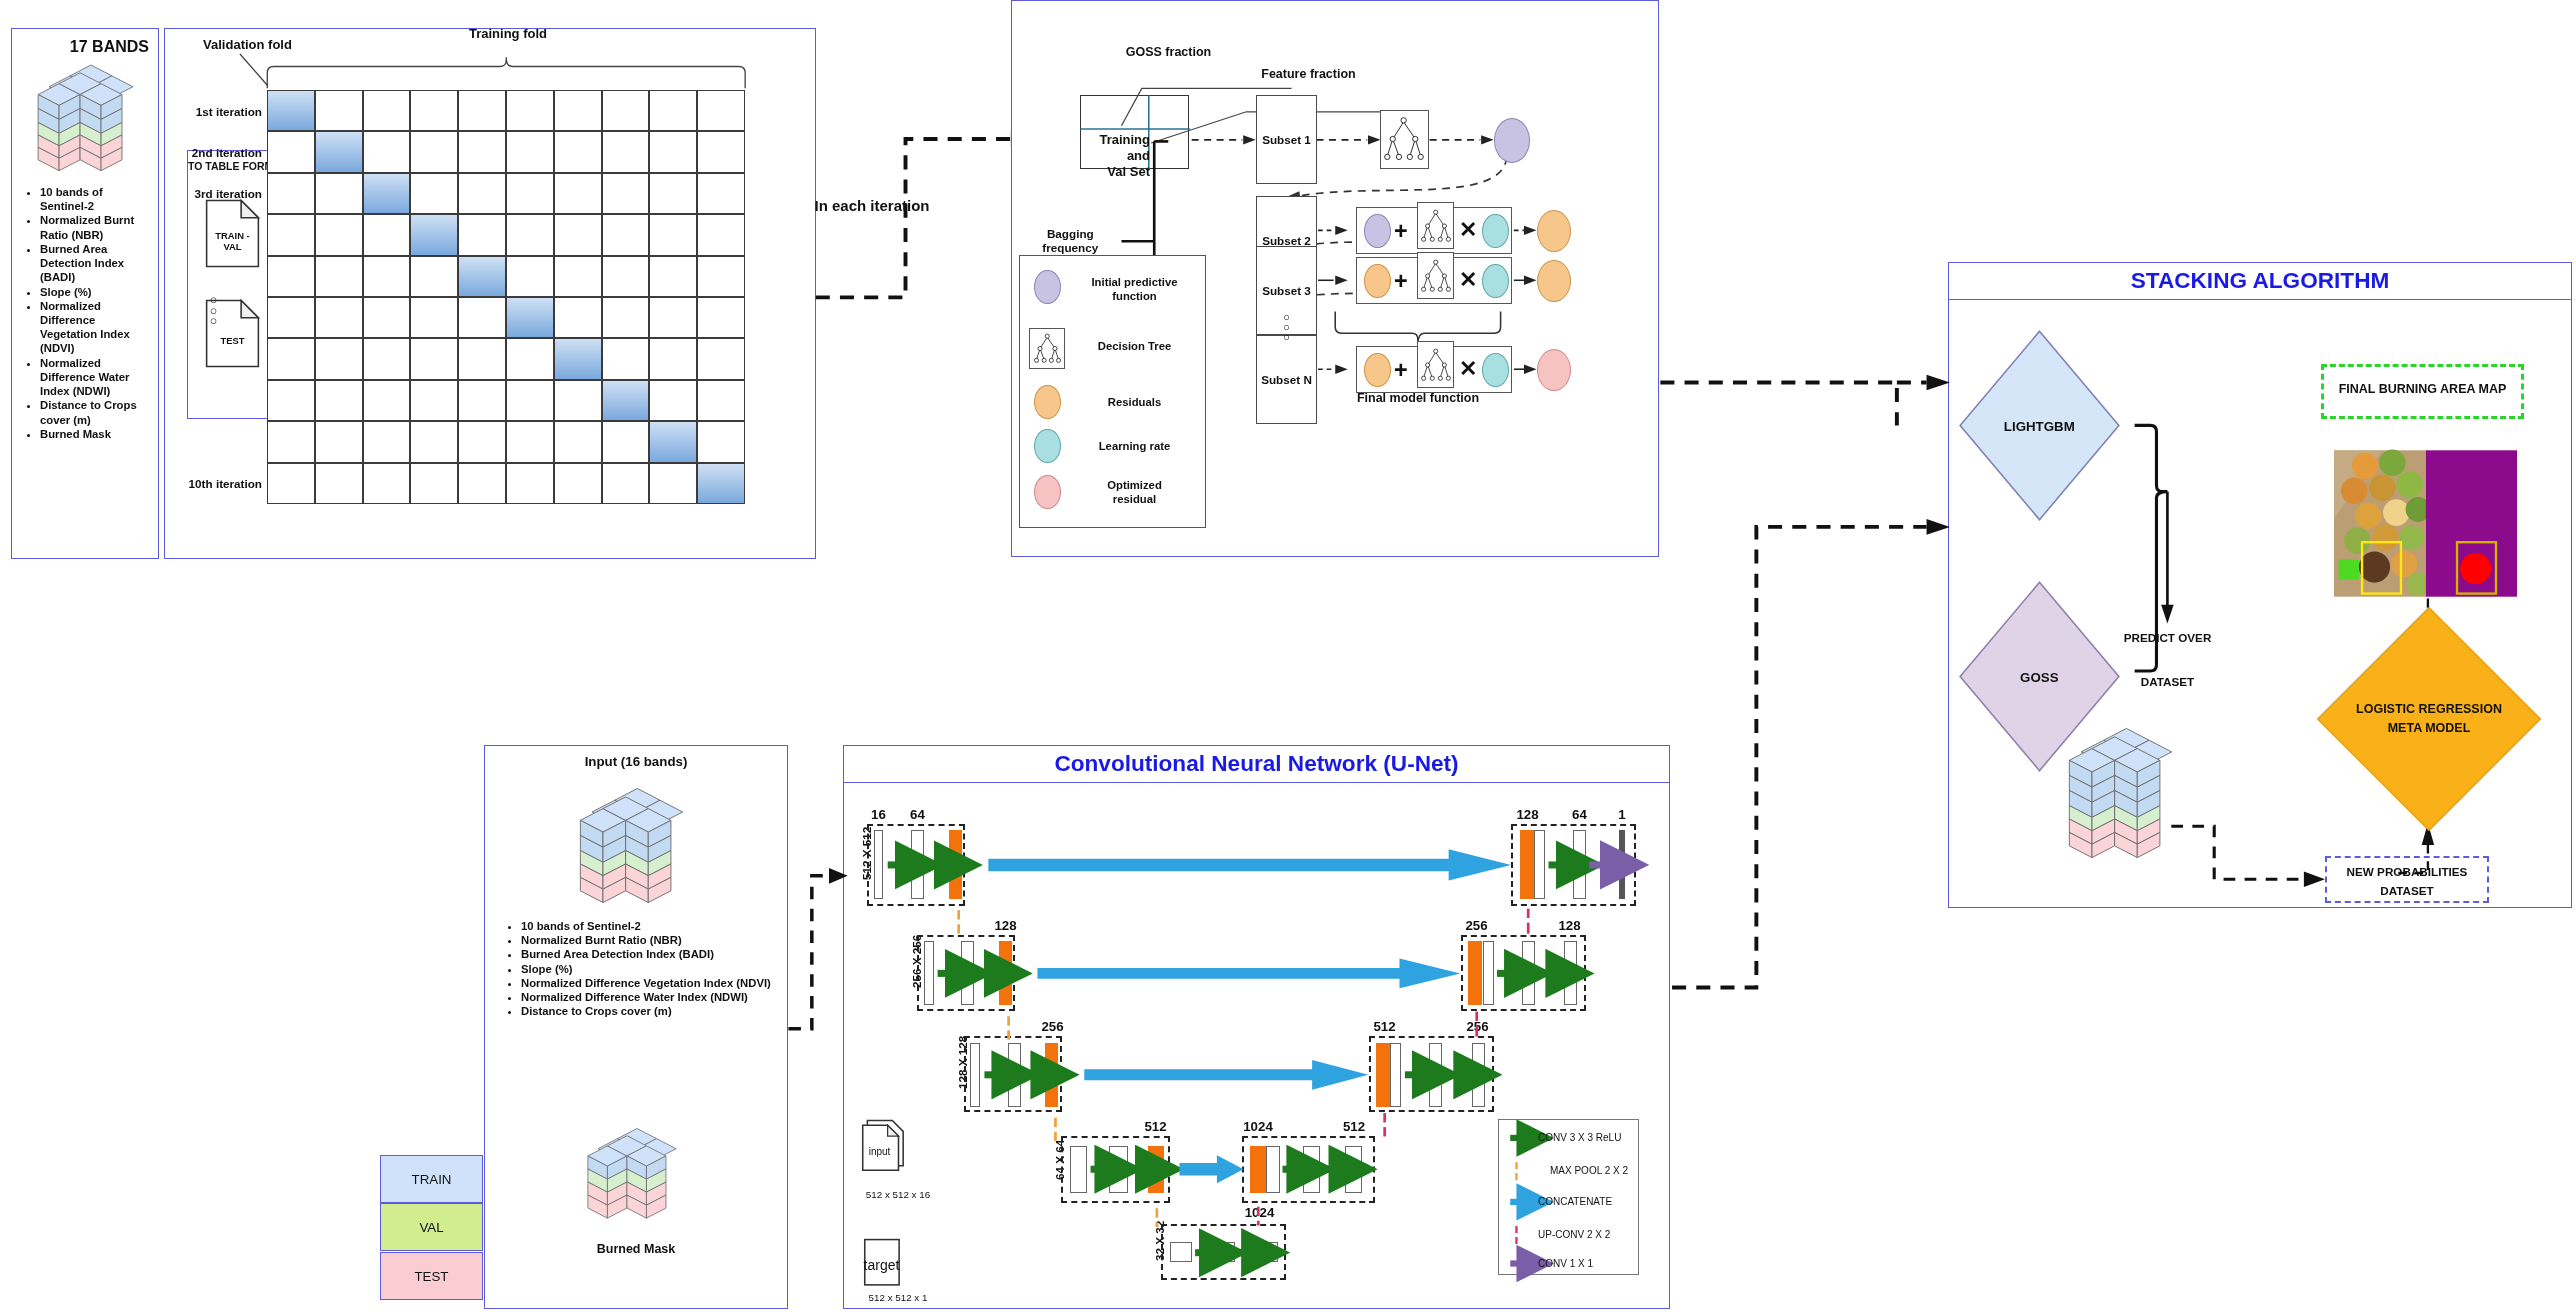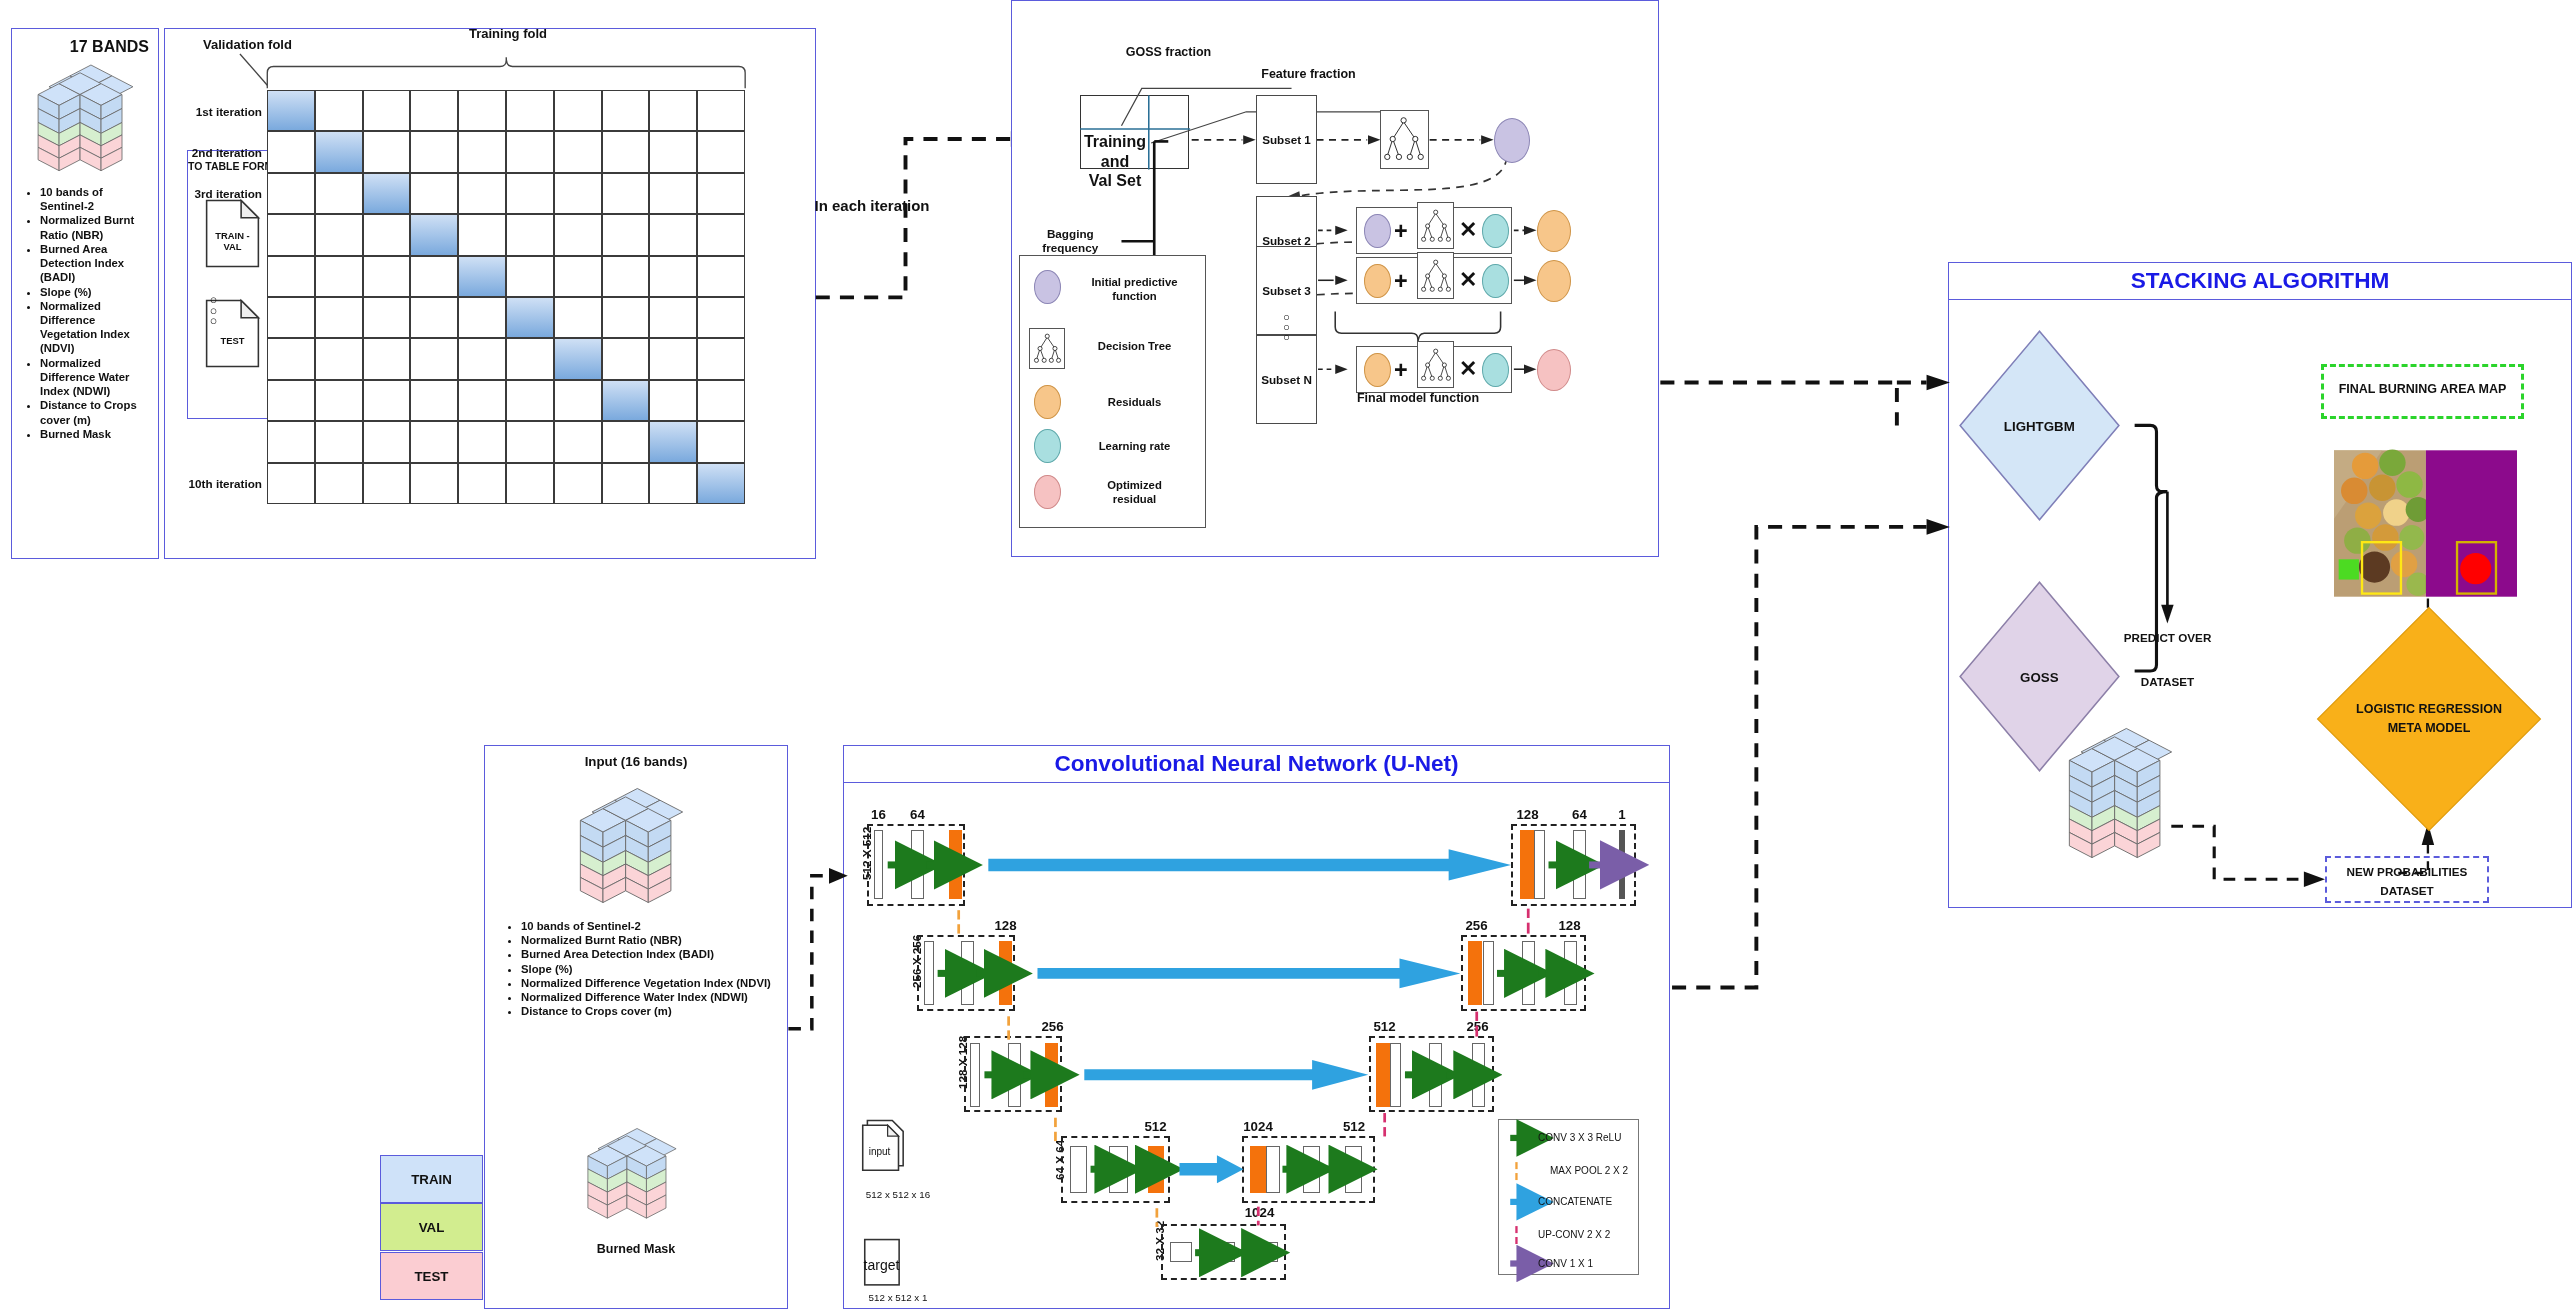--- a/index.html
+++ b/index.html
@@ -21,21 +21,21 @@
   .docshape{position:absolute;}
   
   .box{position:absolute;border:1.6px solid #4a4a4a;background:#fff;box-sizing:border-box;
        display:flex;align-items:center;justify-content:center;font-weight:bold;color:#111;}
   .box-thin{position:absolute;border:1.2px solid #555;background:#fff;box-sizing:border-box;}
   .ell{position:absolute;border-radius:50%;box-sizing:border-box;}
   .diamond{position:absolute;}
   .diamond .dlabel{position:absolute;left:0;right:0;top:50%;transform:translateY(-50%);
      text-align:center;font-weight:bold;color:#111;}
   .splitbox{position:absolute;box-sizing:border-box;border:1.6px solid #5b5bdc;
-     display:flex;align-items:center;justify-content:center;font-weight:bold;color:#111;}
+     display:flex;align-items:center;justify-content:center;font-weight:normal;color:#111;}
   .dashrect{position:absolute;box-sizing:border-box;border:2.3px dashed #222;}
   .dashrect-blue{position:absolute;box-sizing:border-box;border:2.3px dashed #5b5bdc;}
   .vbar{position:absolute;box-sizing:border-box;border:1.6px solid #666;background:#fff;}
   .vbar.orange{background:#f4720c;border-color:#f4720c;}
   .vbar.dark{background:#555;border-color:#555;}
   .vlabel{position:absolute;font-weight:bold;color:#111;font-size:13.3px;text-align:center;}
   .vrot{position:absolute;font-weight:bold;color:#111;font-size:13.3px;
         transform:rotate(-90deg);transform-origin:left top;white-space:nowrap;}
   svg{overflow:visible;}
   .sv{position:absolute;left:0;top:0;pointer-events:none;}
@@ -289,21 +289,21 @@
 
     <path d="M634,266 C628,330 470,298 368,314" fill="none" stroke="#333" stroke-width="2.2" stroke-dasharray="10,8"></path>
     <polygon points="368,308 352,315 370,322" fill="#333"></polygon>
 
     <path d="M634,330 C628,396 470,364 356,380" fill="none" stroke="#333" stroke-width="2.2" stroke-dasharray="10,8"></path>
     <polygon points="356,374 340,381 358,388" fill="#333"></polygon>
 
     <path d="M414,398 L414,418 Q414,426 422,426 L512,426 Q520,426 520,434 L520,440 Q520,426 528,426 L618,426 Q626,426 626,418 L626,398" fill="none" stroke="#333" stroke-width="2"></path>
   </svg>
 
-  <div class="lbl" style="left: 68px; top: 131px; width: 70px; text-align: center; font-size: 16px; white-space: pre-line;">Training and
+  <div class="lbl" style="left: 68px; top: 131px; width: 70px; text-align: right; font-size: 13px; white-space: pre-line;">Training and
 Val Set</div>
   <div class="lbl" style="left: 7.8px; top: 226px; width: 101px; text-align: center; font-size: 11.7px; white-space: pre-line;">Bagging
 frequency</div>
 
   <div class="box" style="left:244px;top:94px;width:61px;height:89px;font-size:11.7px;">Subset 1</div>
   <div class="box" style="left:244px;top:195px;width:61px;height:89px;font-size:11.7px;">Subset 2</div>
   <div class="box" style="left:244px;top:245px;width:61px;height:89px;font-size:11.7px;">Subset 3</div>
   <div class="box" style="left:244px;top:334px;width:61px;height:89px;font-size:11.7px;">Subset N</div>
 
   <div class="box-thin" style="left:368px;top:109px;width:49px;height:59px;">

